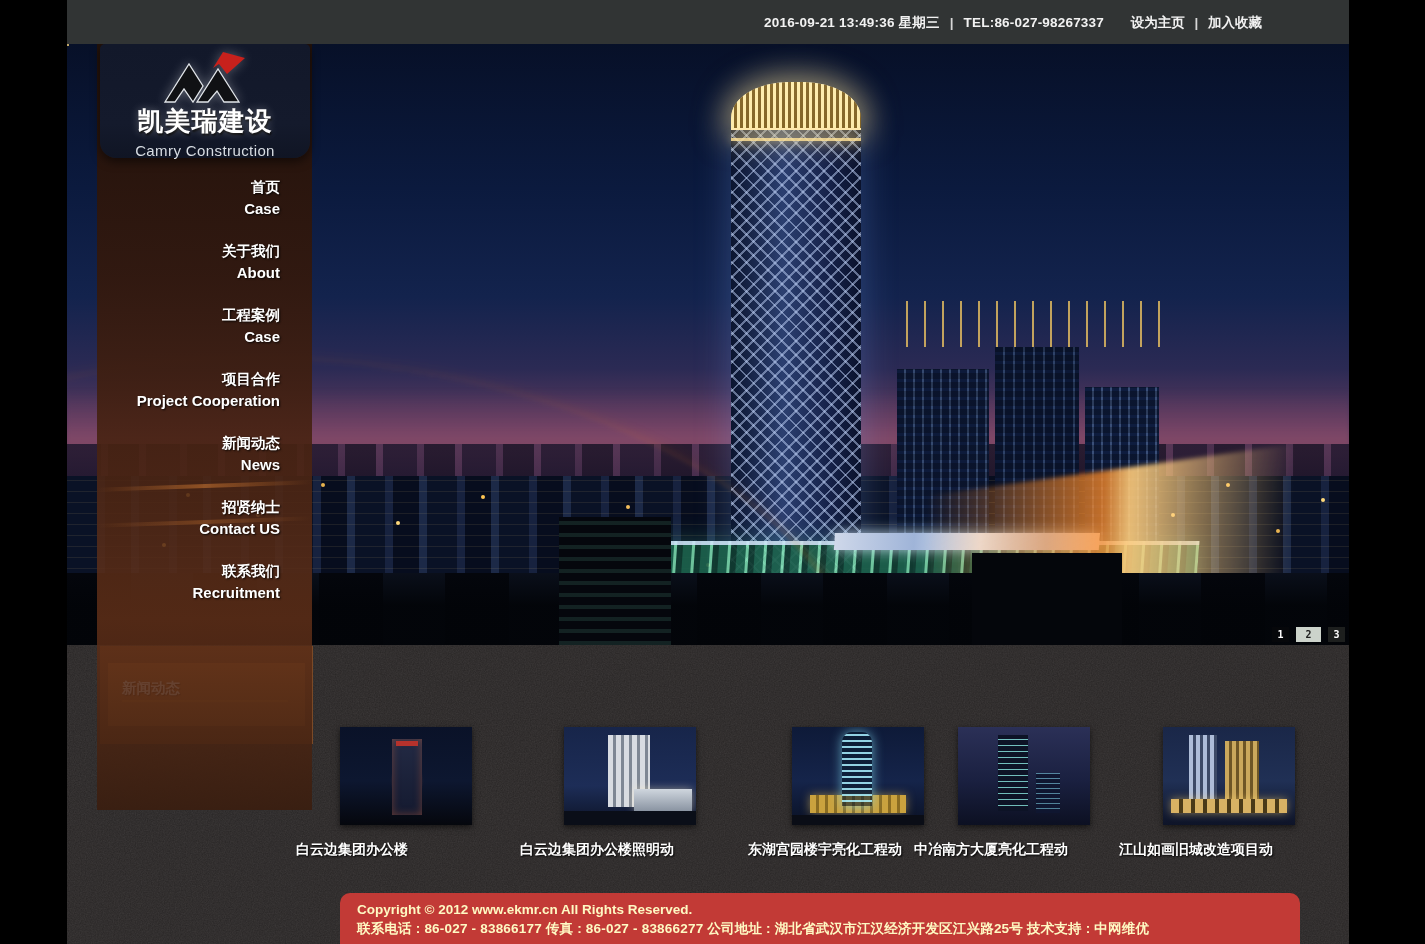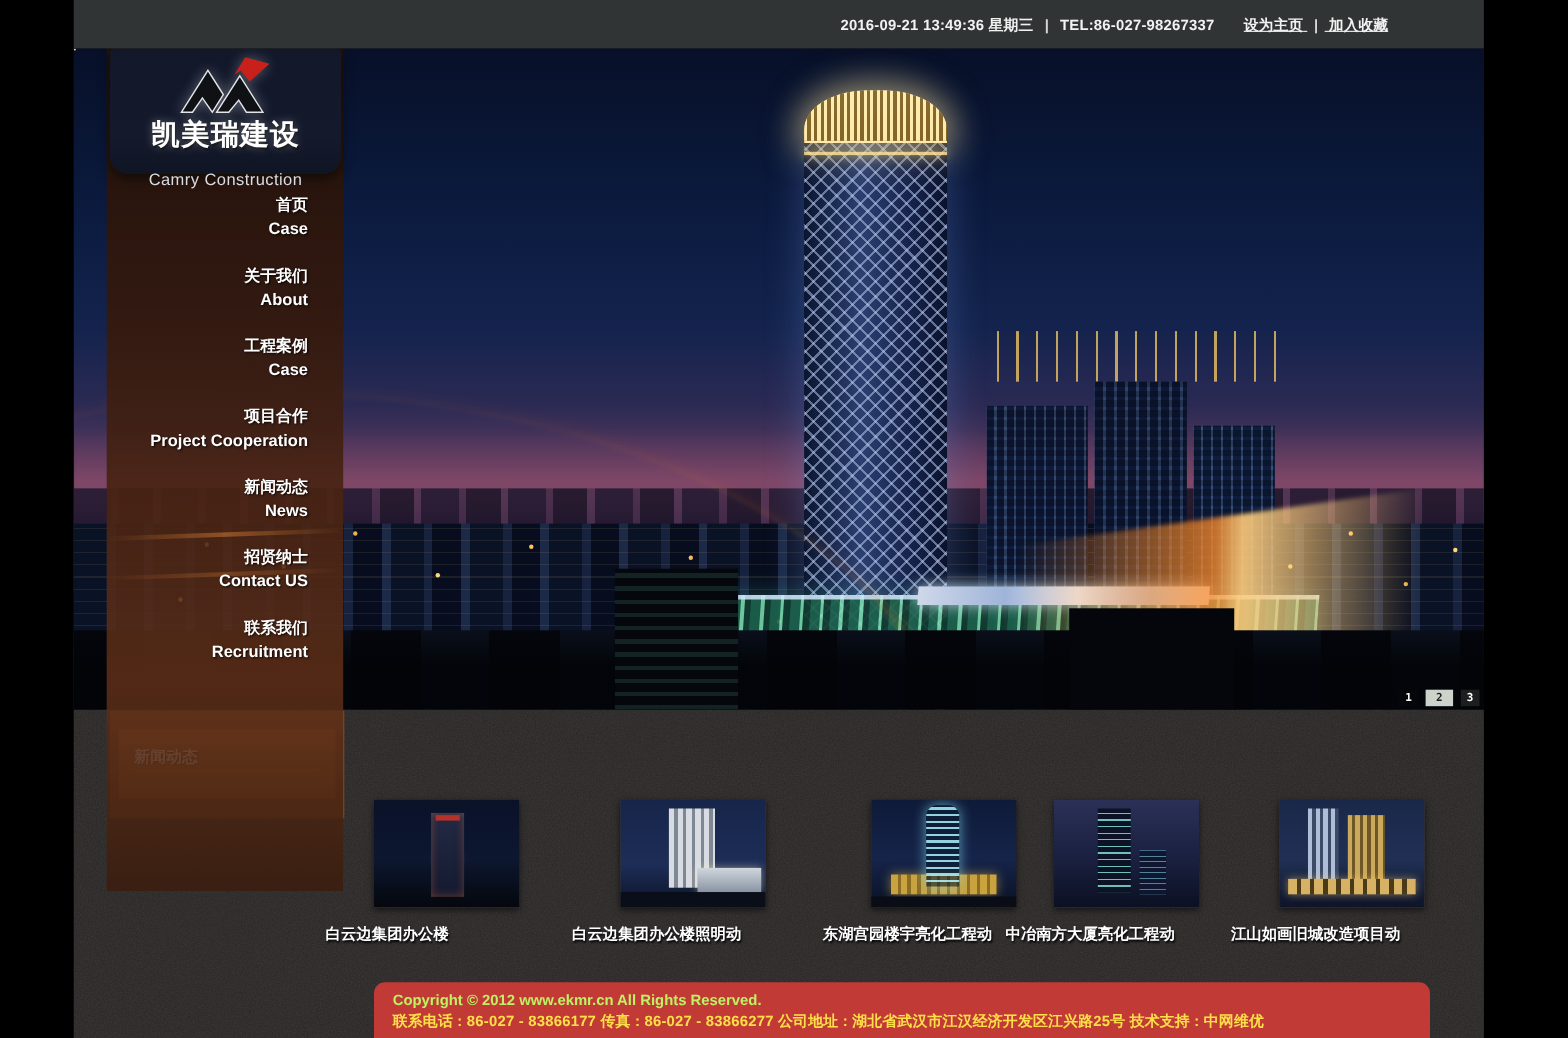--- a/index.html
+++ b/index.html
@@ -2,21 +2,21 @@
 <html><head>
 <meta charset="utf-8">
 <style>
   html,body{margin:0;padding:0;background:#000;}
   body{width:1425px;height:944px;overflow:hidden;font-family:"Liberation Sans",sans-serif;}
   .stage{position:relative;width:1425px;height:944px;overflow:hidden;background:#000;}
 
   
   .topbar{position:absolute;left:67px;top:0;width:1282px;height:44px;background:#313434;z-index:6;}
   .topbar-info{position:absolute;right:245px;top:14px;font-size:13.5px;font-weight:bold;color:#f2f2f2;letter-spacing:.2px;white-space:nowrap;}
-  .topbar-links{position:absolute;right:87px;top:14px;font-size:13.5px;font-weight:bold;color:#f2f2f2;white-space:nowrap;text-decoration:underline;}
+  .topbar-links{position:absolute;right:87px;top:14px;font-size:13.5px;font-weight:bold;color:#f2f2f2;white-space:nowrap;}
   .topbar-links a{color:#f2f2f2;text-decoration:none;cursor:pointer;}
   .tb-sep{margin:0 6px;color:#d7d7d7;}
 
   
   .banner{position:absolute;left:67px;top:44px;width:1282px;height:601px;overflow:hidden;z-index:1;background:#0a1430;}
   .sky{position:absolute;inset:0;background:linear-gradient(180deg,#071028 0%,#0b1a3e 24%,#13234d 42%,#2b2a54 54%,#5c3a5e 63%,#7a4663 68%,#5d3450 74%,#2c2140 82%,#151a2e 100%);}
   .haze{position:absolute;left:0;right:0;top:345px;height:110px;background:linear-gradient(180deg,rgba(150,80,110,0) 0%,rgba(158,84,114,.38) 45%,rgba(96,52,84,.45) 75%,rgba(40,30,60,.4) 100%);filter:blur(2px);}
   .far-city{position:absolute;left:0;right:0;top:400px;height:95px;opacity:.85;background:repeating-linear-gradient(90deg,rgba(20,18,40,.9) 0 34px,rgba(48,36,66,.75) 34px 41px,rgba(14,14,32,.9) 41px 72px,rgba(58,42,74,.7) 72px 79px);}
   .mid-city{position:absolute;left:0;right:0;top:432px;height:169px;background:repeating-linear-gradient(0deg,transparent 0 10px,rgba(255,214,130,.09) 10px 11px),repeating-linear-gradient(90deg,#0a1226 0 30px,#17223f 30px 38px,#070d1e 38px 64px,#1c2947 64px 72px);}
   .lights{position:absolute;left:0;top:0;width:2px;height:2px;border-radius:50%;background:#ffd87a;
@@ -51,21 +51,21 @@
   .pg.active{background:#ccd3cb;color:#1d1d1d;min-width:25px;}
   .pg.dark{background:#1d1f1e;}
 
   
   .sidebar{position:absolute;left:97px;top:44px;width:215px;height:766px;z-index:4;
     background:linear-gradient(180deg,rgba(34,17,9,.95) 0%,rgba(51,24,12,.93) 30%,rgba(74,36,18,.9) 55%,rgba(95,47,24,.86) 75%,rgba(58,30,16,.94) 100%);}
   .side-streak{position:absolute;left:0;right:0;height:4px;background:linear-gradient(90deg,transparent,rgba(255,150,60,.4),transparent);transform:skewY(-2deg);pointer-events:none;}
   .logo-box{position:absolute;left:100px;top:44px;width:210px;height:114px;background:linear-gradient(180deg,#12182a 0%,#141a2c 70%,#101524 100%);border-radius:5px 5px 16px 16px;z-index:5;text-align:center;box-shadow:0 4px 10px rgba(0,0,0,.5);}
   .logo-mark{margin-top:8px;filter:drop-shadow(0 0 6px rgba(255,255,255,.30));}
   .logo-cn{font-size:26px;font-weight:bold;color:#ffffff;letter-spacing:1px;margin-top:-4px;text-shadow:0 0 8px rgba(255,255,255,.35),1px 2px 2px #000;}
-  .logo-en{font-size:15px;color:#d8dde3;margin-top:15px;letter-spacing:.4px;}
+  .logo-en{font-size:15px;color:#d8dde3;margin-top:3px;letter-spacing:.4px;}
   .menu{position:absolute;left:0;right:0;top:133px;list-style:none;margin:0;padding:0 32px 0 0;text-align:right;}
   .menu li{margin-bottom:22px;cursor:pointer;}
   .menu .m-cn{display:block;font-size:14.5px;font-weight:bold;color:#ffffff;line-height:21px;text-shadow:1px 1px 2px rgba(0,0,0,.85);}
   .menu .m-en{display:block;font-size:15px;font-weight:bold;color:#ffffff;line-height:21px;text-shadow:1px 1px 2px rgba(0,0,0,.85);}
 
   
   .main-bg{position:absolute;left:67px;top:645px;width:1282px;height:299px;background:#282525;z-index:1;}
   .noise{position:absolute;left:0;top:0;pointer-events:none;}
 
   .news-box{position:absolute;left:100px;top:646px;width:213px;height:98px;background:#7b4a27;z-index:3;}
@@ -94,22 +94,22 @@
   .t3-ground{position:absolute;left:0;bottom:0;width:100%;height:10px;background:#0a0d16;}
   .t-sky4{position:absolute;inset:0;background:linear-gradient(180deg,#2b3057 0%,#1a2040 55%,#0c1022 100%);}
   .t4-tower{position:absolute;left:40px;top:8px;width:30px;height:76px;background:repeating-linear-gradient(0deg,#0d1326 0 5px,rgba(128,218,210,.85) 5px 6px);}
   .t4-tower2{position:absolute;left:78px;top:46px;width:24px;height:40px;background:repeating-linear-gradient(0deg,#0f1630 0 4px,rgba(120,200,220,.6) 4px 5px);}
   .t-sky5{position:absolute;inset:0;background:linear-gradient(180deg,#1a2748 0%,#203055 55%,#0e1428 100%);}
   .t5-tower1{position:absolute;left:26px;top:8px;width:28px;height:74px;background:repeating-linear-gradient(90deg,#aebdd8 0 4px,#3d4a66 4px 7px);}
   .t5-tower2{position:absolute;left:62px;top:14px;width:34px;height:68px;background:repeating-linear-gradient(90deg,#caa85c 0 4px,#6e5626 4px 7px);}
   .t5-podium{position:absolute;left:8px;top:72px;width:116px;height:14px;background:repeating-linear-gradient(90deg,#d8b264 0 8px,#4a3a18 8px 12px);box-shadow:0 0 8px rgba(255,214,110,.5);}
 
   .footer{position:absolute;left:340px;top:893px;width:960px;height:51px;background:#c23a36;border-radius:10px 10px 0 0;box-sizing:border-box;padding:8px 17px 0;z-index:3;}
-  .f-line1{font-size:13.5px;font-weight:bold;color:#bef264;line-height:18px;}
-  .f-line2{font-size:13.5px;font-weight:bold;color:#fde047;line-height:18px;margin-top:1px;letter-spacing:.2px;}
+  .f-line1{font-size:13.5px;font-weight:bold;color:#fef9c3;line-height:18px;}
+  .f-line2{font-size:13.5px;font-weight:bold;color:#fef9c3;line-height:18px;margin-top:1px;letter-spacing:.2px;}
 </style>
 </head>
 <body>
 
 <div class="stage">
 
   <div class="main-bg">
     <svg class="noise" width="1282" height="299">
       <filter id="tex">
           <feTurbulence type="fractalNoise" baseFrequency="0.82" numOctaves="2" result="n"></feTurbulence>

